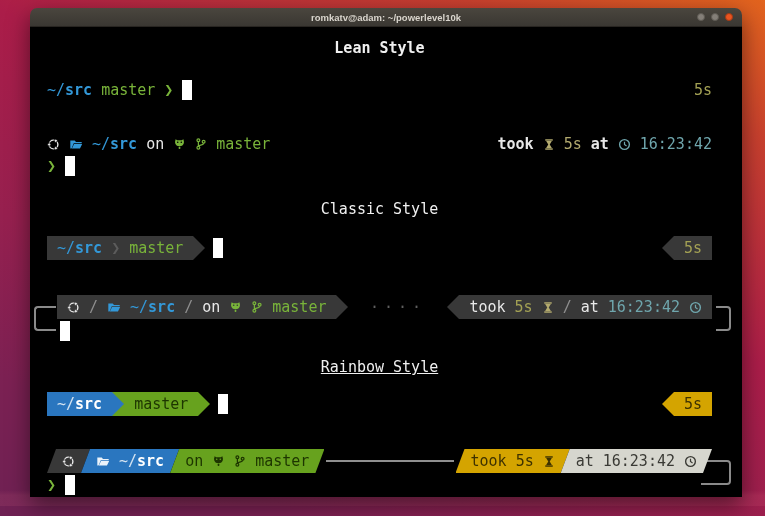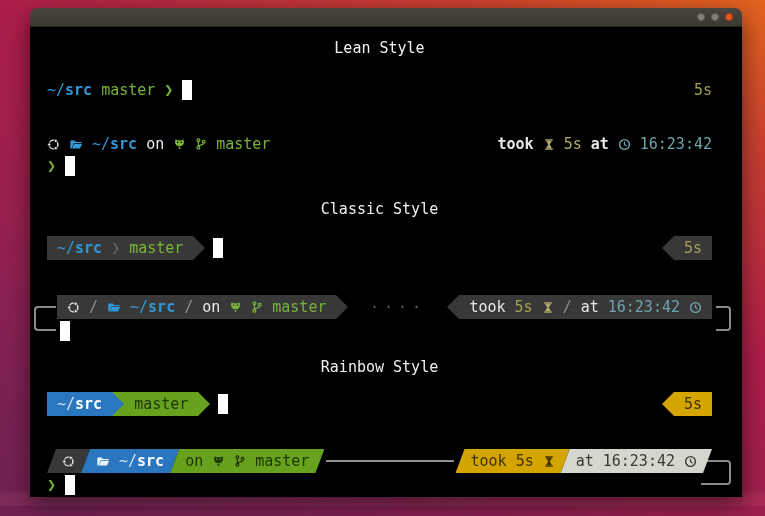--- a/index.html
+++ b/index.html
@@ -25,23 +25,23 @@
   .term { position:absolute; top:19px; left:0; right:0; bottom:0; background:#000; padding:0 30px 0 17px; overflow:hidden; }
 
   
   .c-blue  { color:#3398d8; } .c-green { color:#79b43a; } .c-olive { color:#a3a154; }
   .c-khaki { color:#b3aa6e; } .c-teal  { color:#6fa6ad; } .c-white { color:#e8e8e8; }
   .c-gray  { color:#8f8f8f; } .c-dgray { color:#5c5c5c; } .c-wsoft { color:#d5e4f2; }
   .c-dark  { color:#1d3500; } .c-ydark { color:#3e3200; } .c-ldark { color:#3a3a35; }
   .b { font-weight:bold; }
 
   .heading { color:#f0f0f0; font-size:15px; text-align:center; height:19px; line-height:19px; }
-  .h-lean    { margin-top:12px; }
+  .h-lean    { margin-top:12px;font-weight:bold; }
   .h-classic { margin-top:23px; }
-  .h-rainbow { margin-top:15px; }
+  .h-rainbow { margin-top:15px;text-decoration:underline; }
 
   .row { display:flex; align-items:center; height:24px; font-size:15px; }
   .between { justify-content:space-between; }
   .grp { display:flex; align-items:center; }
   .gap { display:flex; align-items:center; gap:9px; }
   .path { display:flex; align-items:center; }
 
   .r-lean1   { margin-top:20px; }
   .r-lean2a  { margin-top:32px; height:20px; }
   .r-lean2b  { height:23px; }
@@ -88,20 +88,21 @@
   .pl10 { padding-left:10px; }
 
   .icon { display:inline-flex; align-items:center; }
   .icon svg { display:block; }
 </style>
 </head>
 <body>
 
 <div class="window">
   <div class="titlebar">
+    <span class="title">romkatv@adam: ~/powerlevel10k</span>
     <span class="controls">
       <span class="wbtn"></span>
       <span class="wbtn"></span>
       <span class="wbtn close"></span>
     </span>
   </div>
 
   <div class="term">
 
     <div class="heading h-lean">Lean Style</div>

